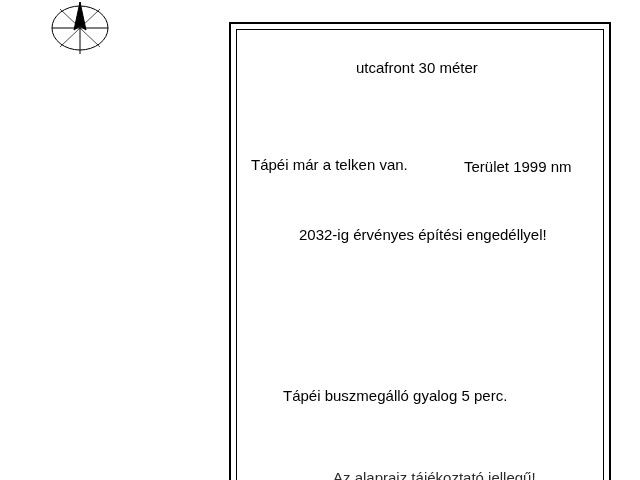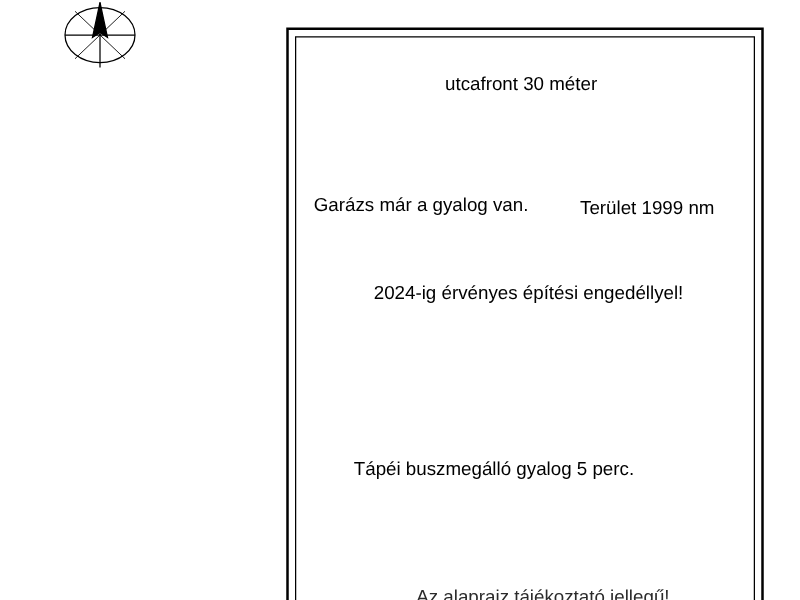--- a/index.html
+++ b/index.html
@@ -71,21 +71,21 @@
     font-size: 15px;
     color: #000000;
     white-space: nowrap;
     line-height: 18px;
   }
   .lbl-street   { left: 120px; top: 30px; }
   .lbl-garage   { left: 15px;  top: 127px; }
   .lbl-area     { left: 228px; top: 129px; }
   .lbl-permit   { left: 63px;  top: 197px; }
   .lbl-utils    { left: 78px;  top: 286px; }
-  .lbl-bus      { left: 47px;  top: 338px; }
+  .lbl-bus      { left: 47px;  top: 358px; }
   .lbl-disclaim { left: 97px;  top: 440px; color: #2b2b2b; }
 </style>
 </head>
 <body>
 
 <div id="canvas">
 
   <div class="compass">
     <svg width="64" height="56" viewBox="0 0 64 56" xmlns="http://www.w3.org/2000/svg">
       <ellipse cx="31" cy="28" rx="28" ry="22" fill="none" stroke="#000000" stroke-width="1"></ellipse>
@@ -95,20 +95,20 @@
       <line x1="11" y1="9" x2="51" y2="47" stroke="#000000" stroke-width="0.7"></line>
       <line x1="51" y1="9" x2="11" y2="47" stroke="#000000" stroke-width="0.7"></line>
     </svg>
   </div>
 
   <div class="plot-outer"></div>
   <div class="plot-inner"></div>
 
   <div class="labels">
     <div class="label lbl-street">utcafront 30 méter</div>
-    <div class="label lbl-garage">Garázs már a gyalog van.</div>
+    <div class="label lbl-garage">Tápéi már a telken van.</div>
     <div class="label lbl-area">Terület 1999 nm</div>
-    <div class="label lbl-permit">2024-ig érvényes építési engedéllyel!</div>
+    <div class="label lbl-permit">2032-ig érvényes építési engedéllyel!</div>
     <div class="label lbl-bus">Tápéi buszmegálló gyalog 5 perc.</div>
     <div class="label lbl-disclaim">Az alaprajz tájékoztató jellegű!</div>
   </div>
 
 </div>
 
 </body></html>

